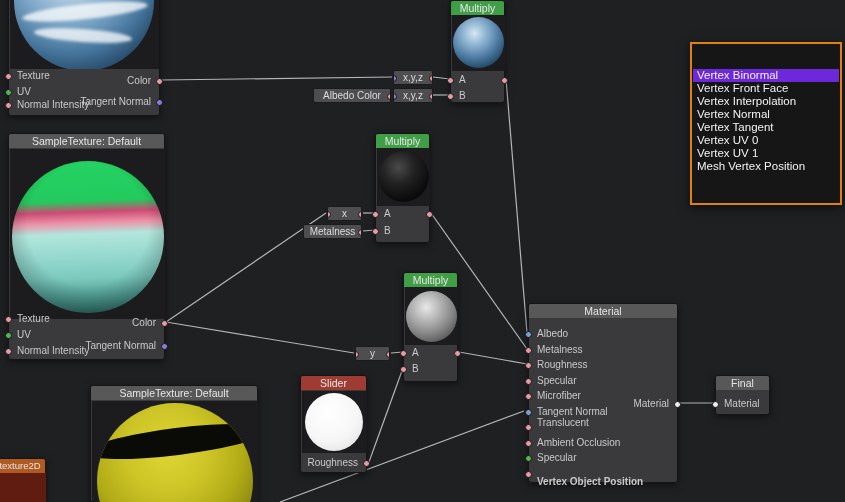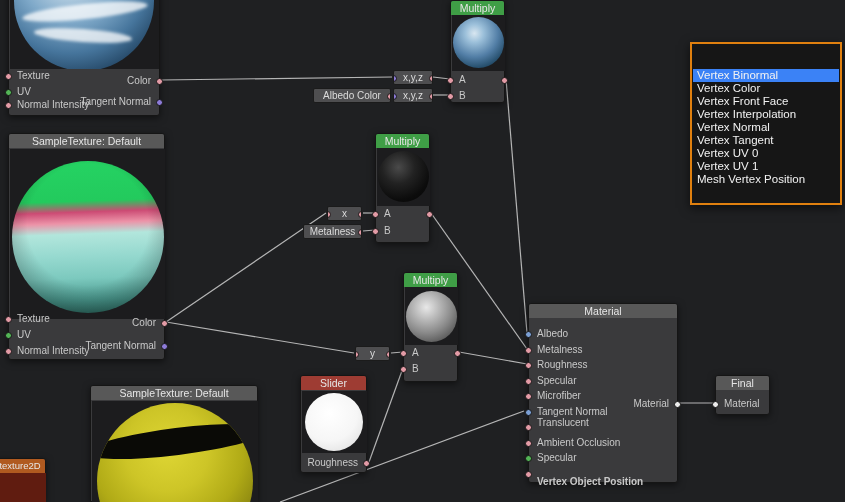--- a/index.html
+++ b/index.html
@@ -54,21 +54,21 @@
     background:#161616;border:2px solid #e0800f;box-sizing:border-box;z-index:5;
     box-shadow:0 3px 10px rgba(0,0,0,.6);
   }
   .dropdown input{
     position:absolute;left:3px;top:3px;width:142px;height:17px;background:#ffffff;
     border:1px solid #7a7a7a;font-size:11px;padding:0 4px;box-sizing:border-box;color:#111;
     font-family:"Liberation Sans",sans-serif;outline:none;
   }
   .dlist{position:absolute;left:1px;right:1px;top:25px;}
   .ditem{height:13px;line-height:13px;font-size:11.5px;color:#f2f2f2;padding-left:4px;white-space:nowrap;overflow:hidden;}
-  .ditem.sel{background:#3b82f6;}
+  .ditem.sel{background:#6d28d9;}
 </style>
 </head>
 <body>
 
 <div class="canvas">
 
   <svg class="wires" width="845" height="502">
     <line class="wire" x1="161" y1="80" x2="392" y2="77"></line>
     <line class="wire" x1="433" y1="77" x2="450" y2="79"></line>
     <line class="wire" x1="433" y1="95" x2="450" y2="95"></line>
@@ -239,21 +239,20 @@
 
   <div class="node" style="left:715px;top:375px;width:55px;height:40px;">
     <div class="hdr">Final</div>
     <div class="r" style="top:22px;">Material</div>
     <span class="pin white" style="left:-4px;top:25px;"></span>
   </div>
 
   <div class="dropdown">
     <div class="dlist">
       <div class="ditem sel">Vertex Binormal</div>
-      <div class="ditem">Vertex Color</div>
       <div class="ditem">Vertex Front Face</div>
       <div class="ditem">Vertex Interpolation</div>
       <div class="ditem">Vertex Normal</div>
       <div class="ditem">Vertex Tangent</div>
       <div class="ditem">Vertex UV 0</div>
       <div class="ditem">Vertex UV 1</div>
       <div class="ditem">Mesh Vertex Position</div>
     </div>
   </div>
 

